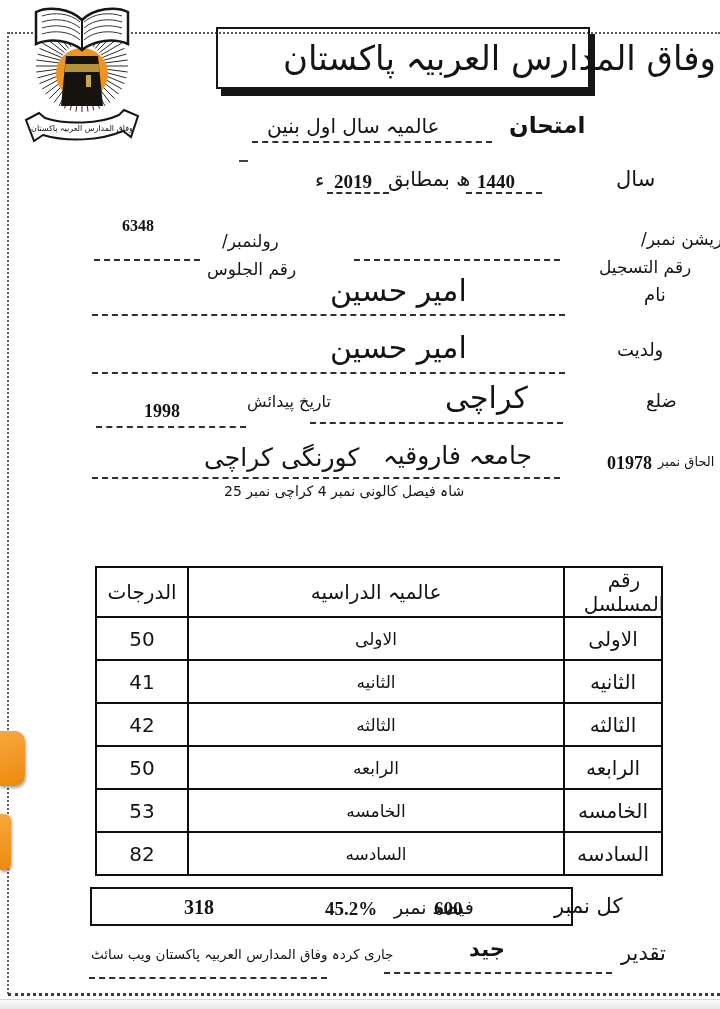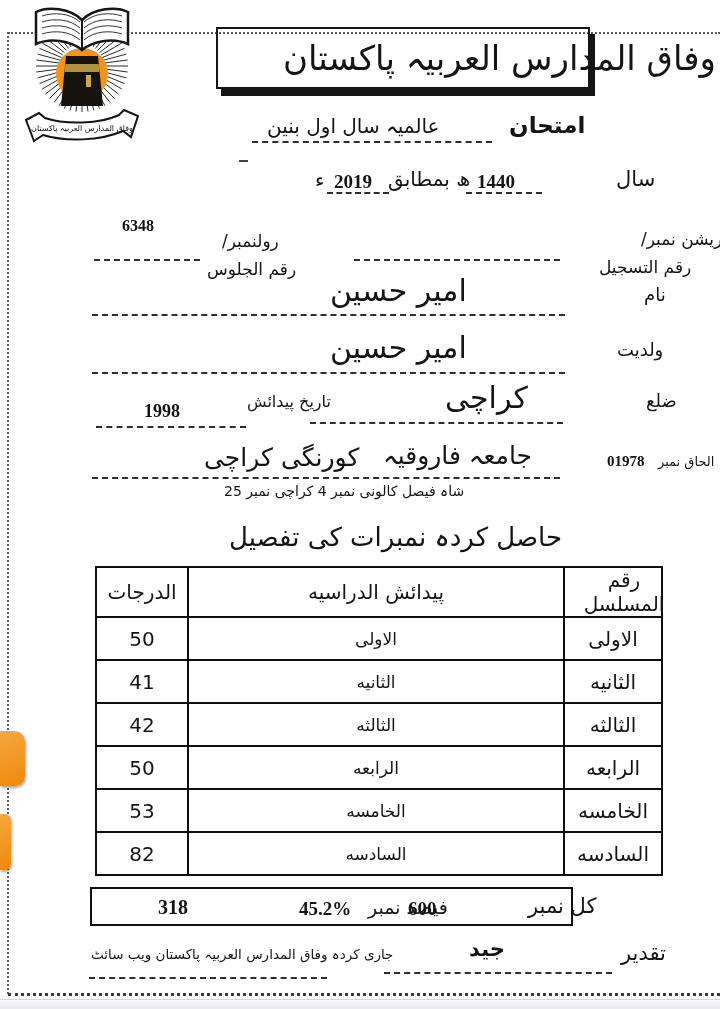--- a/index.html
+++ b/index.html
@@ -61,40 +61,40 @@
   
   #district-label { left:646px; top:390px; font-size:18px; }
   #district-value { left:417px; top:379px; font-size:30px;margin-left:28px; }
   #district-u { left:310px; top:422px; width:253px; }
   #dob-label { left:247px; top:392px; font-size:16px; }
   #dob-value { left:144px; top:400px; font-size:18px; }
   #dob-u { left:96px; top:426px; width:150px; }
 
   
   #affil-label { left:658px; top:454px; font-size:13px; }
-  #affil-value { left:607px; top:452px; font-size:15px; }
+  #affil-value { left:607px; top:452px; font-size:18px; }
   #madrasa-name { left:383px; top:440px; font-size:25px; }
   #madrasa-city { left:204px; top:442px; font-size:25px; }
   #madrasa-u { left:92px; top:477px; width:468px; }
   #madrasa-address { left:224px; top:483px; font-size:14px; }
 
   
   #marks-heading { left:229px; top:521px; font-size:26px; }
   #marks-table { position:absolute; left:95px; top:566px; border-collapse:collapse; direction:rtl; }
   #marks-table th, #marks-table td { border:2px solid #0e0e0e; text-align:center; padding:0; font-weight:normal; }
   #marks-table th { height:45px; font-size:20px; }
   #marks-table td { height:43px; }
   td.serial { font-size:20px; }
   td.book { font-size:17px; }
   td.marksv { font-size:20px; font-weight:bold; }
   .overflow-right { display:inline-block; transform:translateX(11px); }
 
   
   #totals-box { position:absolute; left:90px; top:887px; width:483px; height:39px; border:2px solid #101010; }
-  #totals-box span { position:absolute; white-space:nowrap; line-height:33px; }
+  #totals-box span { position:absolute; white-space:nowrap; line-height:33px;margin-left:26px; }
   .tb-total-label { left:436px; top:1px; font-size:21px; }
   .tb-total-value { left:316px; top:3px; font-size:19px; }
   .tb-percent-label { left:276px; top:2px; font-size:19px; }
   .tb-percent-value { left:207px; top:3px; font-size:19px; }
   .tb-obtained-label { left:156px; top:2px; font-size:19px; }
   .tb-obtained-value { left:66px; top:2px; font-size:20px; }
 
   
   #grade-label { left:621px; top:940px; font-size:21px; }
   #grade-line { left:384px; top:972px; width:228px; }
@@ -226,32 +226,31 @@
   <div id="dob-value" class="t num">1998</div>
   <div id="dob-u" class="u"></div>
 
   <div id="affil-label" class="t">الحاق نمبر</div>
   <div id="affil-value" class="t num">01978</div>
   <div id="madrasa-city" class="t">کورنگی کراچی</div>
   <div id="madrasa-name" class="t">جامعہ فاروقیہ</div>
   <div id="madrasa-u" class="u"></div>
   <div id="madrasa-address" class="t">شاہ فیصل کالونی نمبر 4 کراچی نمبر 25</div>
 
-  <div id="marks-heading" class="t">حاصل کردہ نمبرات کی تفصیل</div>
 
   <table id="marks-table">
     <colgroup>
         <col style="width:98px">
         <col style="width:376px">
         <col style="width:92px">
       </colgroup>
     <tbody>
         <tr>
       <th><span class="overflow-right">رقم المسلسل</span></th>
-      <th>پیدائش الدراسیه</th>
+      <th>عالمیہ الدراسیه</th>
       <th>الدرجات</th>
     </tr>
     <tr>
       <td class="serial">الاولی</td>
       <td class="book">الاولی</td>
       <td class="marksv">50</td>
     </tr>
     <tr>
       <td class="serial">الثانیه</td>
       <td class="book">الثانیه</td>

